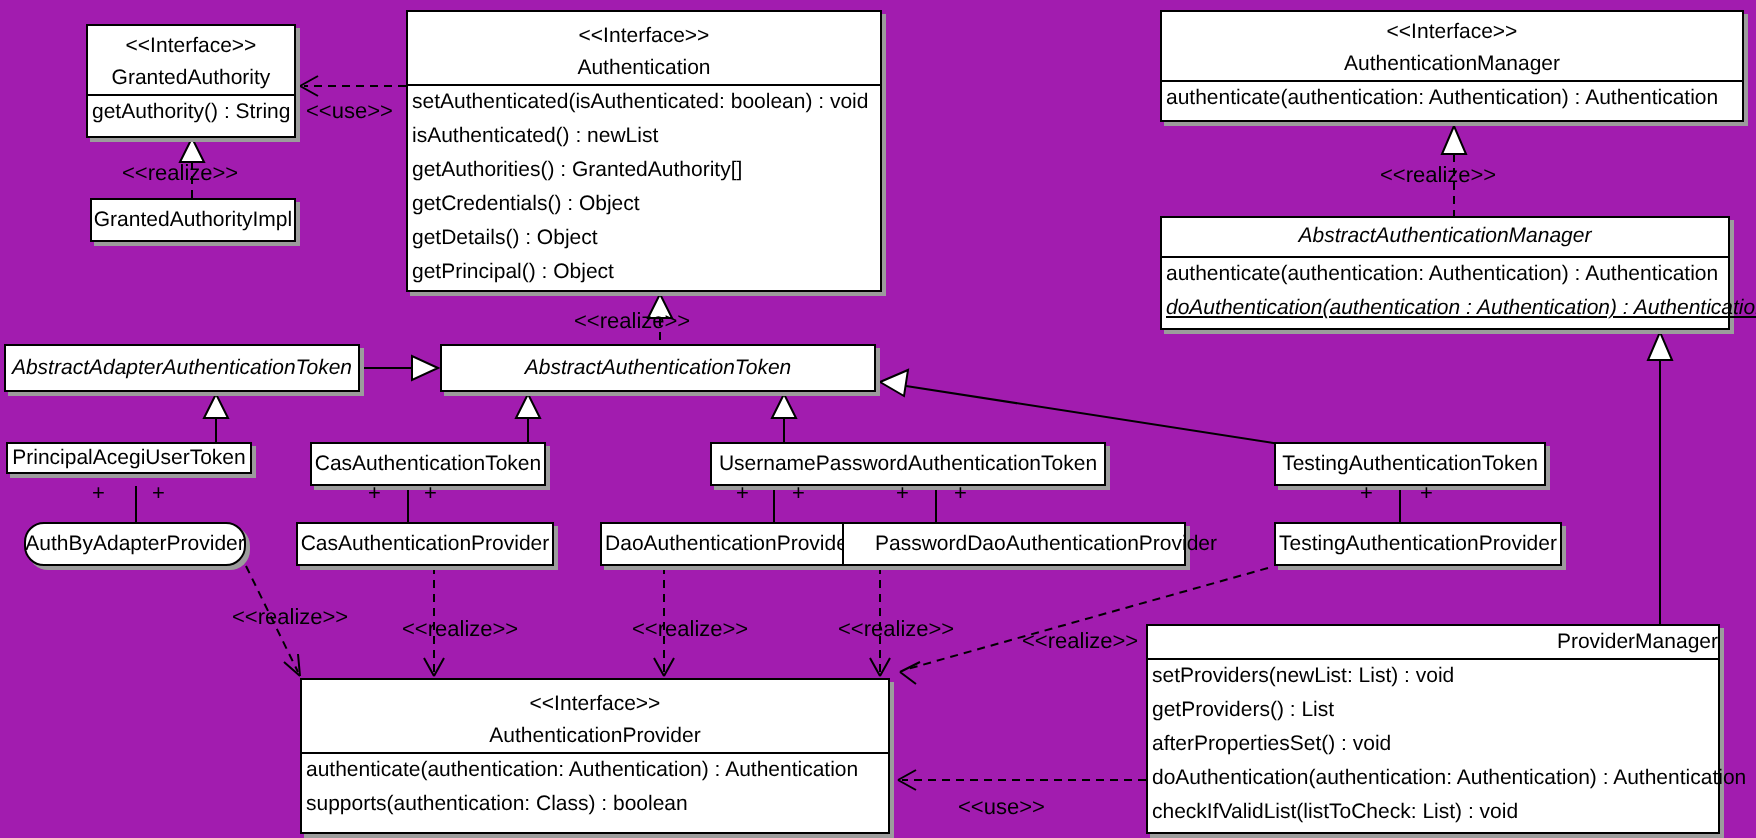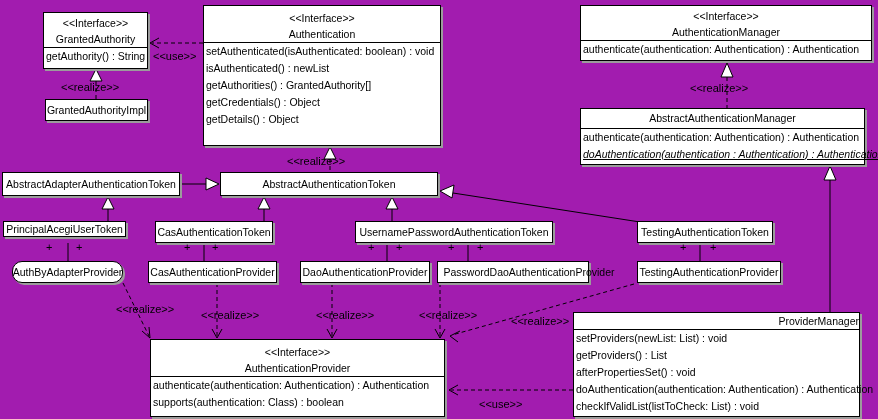--- a/index.html
+++ b/index.html
@@ -5,21 +5,21 @@
   html,body{margin:0;padding:0;}
   body{background:#f0f0f0;font-family:"Liberation Sans","DejaVu Sans",sans-serif;}
   #canvas{position:relative;width:878px;height:419px;background:#a21caf;overflow:hidden;}
   .box{position:absolute;background:#fff;border:1px solid #000;box-shadow:2px 2px 0 #9c9c9c;box-sizing:border-box;}
   .hdr{text-align:center;}
   .stereo{font-size:10.5px;height:16px;line-height:16px;padding-top:2px;white-space:nowrap;}
   .cname{font-size:10.5px;height:16px;line-height:16px;white-space:nowrap;text-align:center;}
   .simple .cname{height:100%;display:flex;align-items:center;justify-content:center;}
   .methods{border-top:1px solid #000;}
   .mrow{font-size:10.5px;height:17px;line-height:17px;white-space:nowrap;padding-left:2px;overflow:visible;}
-  .abstract .cname{}
+  .abstract .cname{font-style:italic;}
   .abs-method{font-style:italic;text-decoration:underline;}
   .hdr2{padding-top:2px;}
   .lbl{position:absolute;font-size:11px;color:#000;white-space:nowrap;}
   svg.wires{position:absolute;left:0;top:0;pointer-events:none;}
   svg.wires path{stroke:#000;stroke-width:1;fill:none;}
   svg.wires path.dash{stroke-dasharray:4 3;}
   svg.wires polygon{fill:#fff;stroke:#000;stroke-width:1;}
 </style>
 </head>
 <body>
@@ -88,20 +88,21 @@
     <div class="hdr hdr2">
       <div class="stereo">&lt;&lt;Interface&gt;&gt;</div>
       <div class="cname">Authentication</div>
     </div>
     <div class="methods">
       <div class="mrow">setAuthenticated(isAuthenticated: boolean) : void</div>
       <div class="mrow">isAuthenticated() : newList</div>
       <div class="mrow">getAuthorities() : GrantedAuthority[]</div>
       <div class="mrow">getCredentials() : Object</div>
       <div class="mrow">getDetails() : Object</div>
+      <div class="mrow">getPrincipal() : Object</div>
     </div>
   </div>
 
   <div class="box" style="left:580px;top:5px;width:292px;height:56px;">
     <div class="hdr">
       <div class="stereo">&lt;&lt;Interface&gt;&gt;</div>
       <div class="cname">AuthenticationManager</div>
     </div>
     <div class="methods">
       <div class="mrow">authenticate(authentication: Authentication) : Authentication</div>
@@ -141,21 +142,21 @@
 
   <div class="box simple" style="left:12px;top:261px;width:111px;height:22px;border-radius:10px;">
     <div class="cname">AuthByAdapterProvider</div>
   </div>
   <div class="box simple" style="left:148px;top:261px;width:129px;height:22px;">
     <div class="cname">CasAuthenticationProvider</div>
   </div>
   <div class="box simple" style="left:300px;top:261px;width:130px;height:22px;">
     <div class="cname">DaoAuthenticationProvider</div>
   </div>
-  <div class="box simple" style="left:437px;top:261px;width:152px;height:22px;padding-left:32px;">
+  <div class="box simple" style="left:421px;top:261px;width:172px;height:22px;padding-left:32px;">
     <div class="cname">PasswordDaoAuthenticationProvider</div>
   </div>
   <div class="box simple" style="left:637px;top:261px;width:144px;height:22px;">
     <div class="cname">TestingAuthenticationProvider</div>
   </div>
 
   <div class="box" style="left:150px;top:339px;width:295px;height:78px;">
     <div class="hdr hdr2">
       <div class="stereo">&lt;&lt;Interface&gt;&gt;</div>
       <div class="cname">AuthenticationProvider</div>

